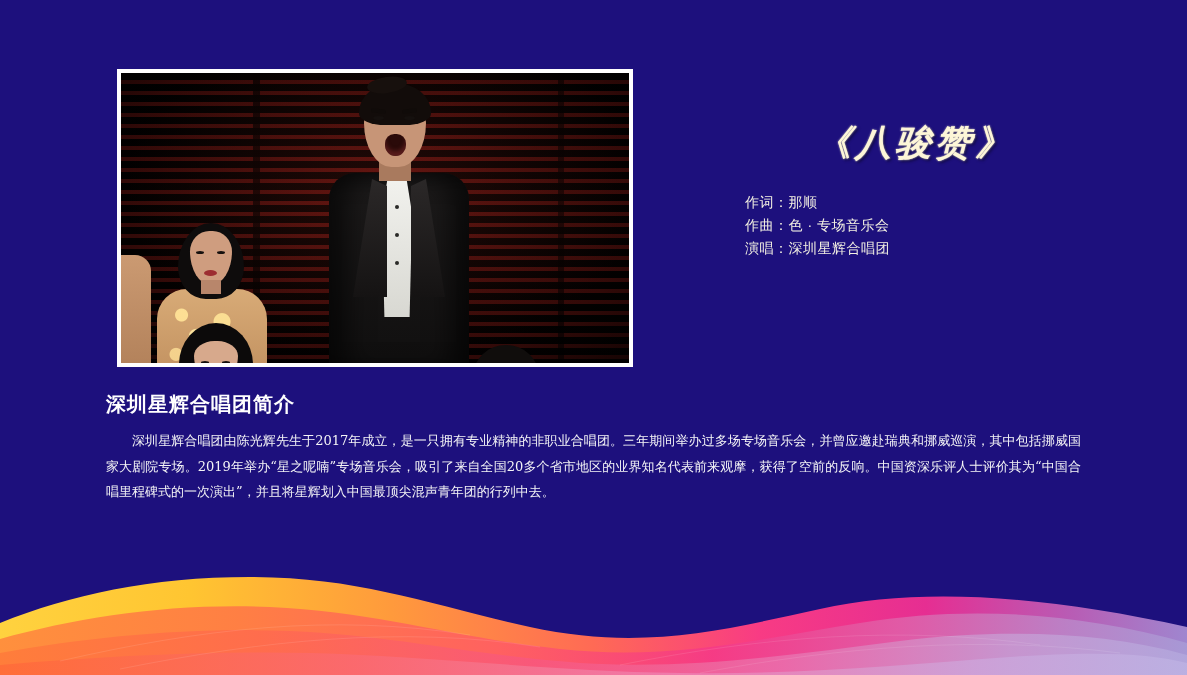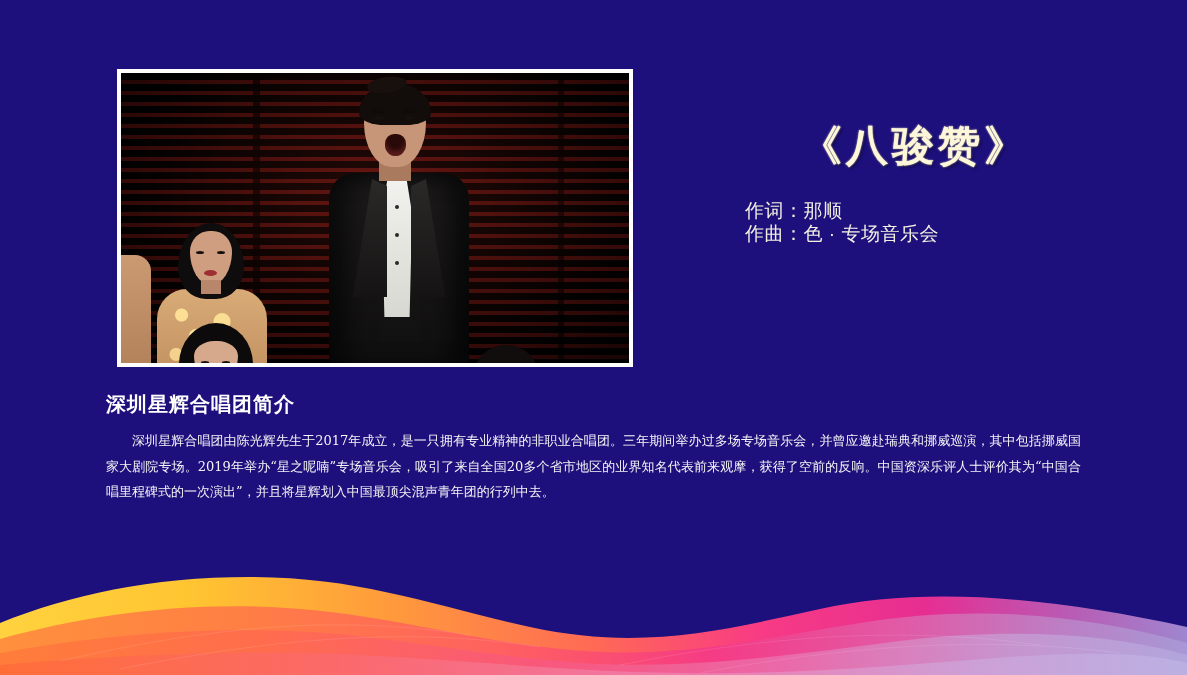--- a/index.html
+++ b/index.html
@@ -184,34 +184,35 @@
     border-radius:50% 50% 26% 26%/78% 78% 22% 22%;
   }
 
   
   #title-block{
     position:absolute; left:700px; top:120px; width:430px;
   }
   #song-title{
     color:#fdf6d8;
     font-family:"DejaVu Serif", serif;
-    font-size:42px;
+    font-size:36px;
     font-weight:700;
     letter-spacing:4px;
     text-align:center;
+    font-style:italic;
     text-shadow:0 0 2px rgba(253,246,216,.9), 2px 2px 3px rgba(0,0,0,.45);
     line-height:1.25;
   }
   #credits{
     margin-top:26px;
     padding-left:45px;
   }
   .credit-line{
     color:#f3f0e2;
-    font-size:19px;
+    font-size:14px;
     line-height:23px;
     font-family:"Liberation Sans", sans-serif;
     letter-spacing:.5px;
     white-space:nowrap;
   }
 
   
   #intro{
     position:absolute; left:106px; top:388px; width:975px;
   }
@@ -287,20 +288,21 @@
       <div class="pr-head"></div>
 
     </div>
   </div>
 
   <div id="title-block">
     <div id="song-title">《八骏赞》</div>
     <div id="credits">
       <div class="credit-line">作词：那顺</div>
       <div class="credit-line">作曲：色 · 专场音乐会</div>
+      <div class="credit-line">演唱：深圳星辉合唱团</div>
     </div>
   </div>
 
   <div id="intro">
     <div id="intro-heading">深圳星辉合唱团简介</div>
     <div id="intro-body">深圳星辉合唱团由陈光辉先生于2017年成立，是一只拥有专业精神的非职业合唱团。三年期间举办过多场专场音乐会，并曾应邀赴瑞典和挪威巡演，其中包括挪威国家大剧院专场。2019年举办“星之呢喃”专场音乐会，吸引了来自全国20多个省市地区的业界知名代表前来观摩，获得了空前的反响。中国资深乐评人士评价其为“中国合唱里程碑式的一次演出”，并且将星辉划入中国最顶尖混声青年团的行列中去。</div>
   </div>
 
   <svg id="wave" viewBox="0 0 1187 110" preserveAspectRatio="none">
     <defs>

